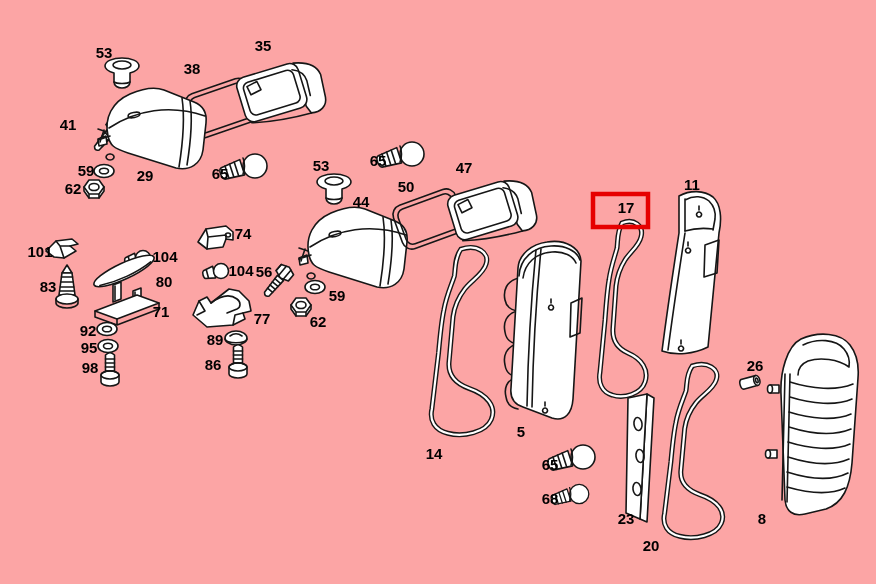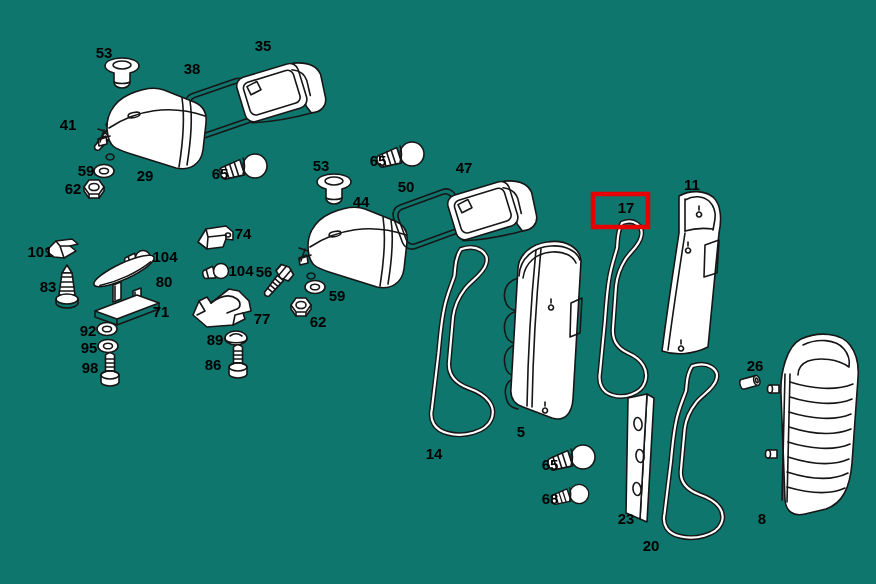--- a/index.html
+++ b/index.html
@@ -1,16 +1,16 @@
 <!DOCTYPE html>
 <html><head>
 <meta charset="utf-8">
 <style>
   html,body{margin:0;padding:0;background:#fff;}
-  .stage{position:relative;width:876px;height:584px;background:#0f766e;overflow:hidden;}
+  .stage{position:relative;width:876px;height:584px;background:#fca5a5;overflow:hidden;}
   svg{display:block;}
   .ln{fill:none;stroke:#161616;stroke-width:1.6;stroke-linecap:round;stroke-linejoin:round;}
   .fl{fill:#ffffff;stroke:#161616;stroke-width:1.6;stroke-linecap:round;stroke-linejoin:round;}
   .gk{fill:none;stroke:#161616;stroke-width:5;}
   .gki{fill:none;stroke:#ffffff;stroke-width:2.2;}
   .lbl{font-family:"Liberation Sans","DejaVu Sans",sans-serif;font-weight:bold;font-size:15px;fill:#000;text-anchor:middle;cursor:pointer;}
   .hibox{fill:none;stroke:#e60000;stroke-width:4.5;}
 </style>
 </head>
 <body>

